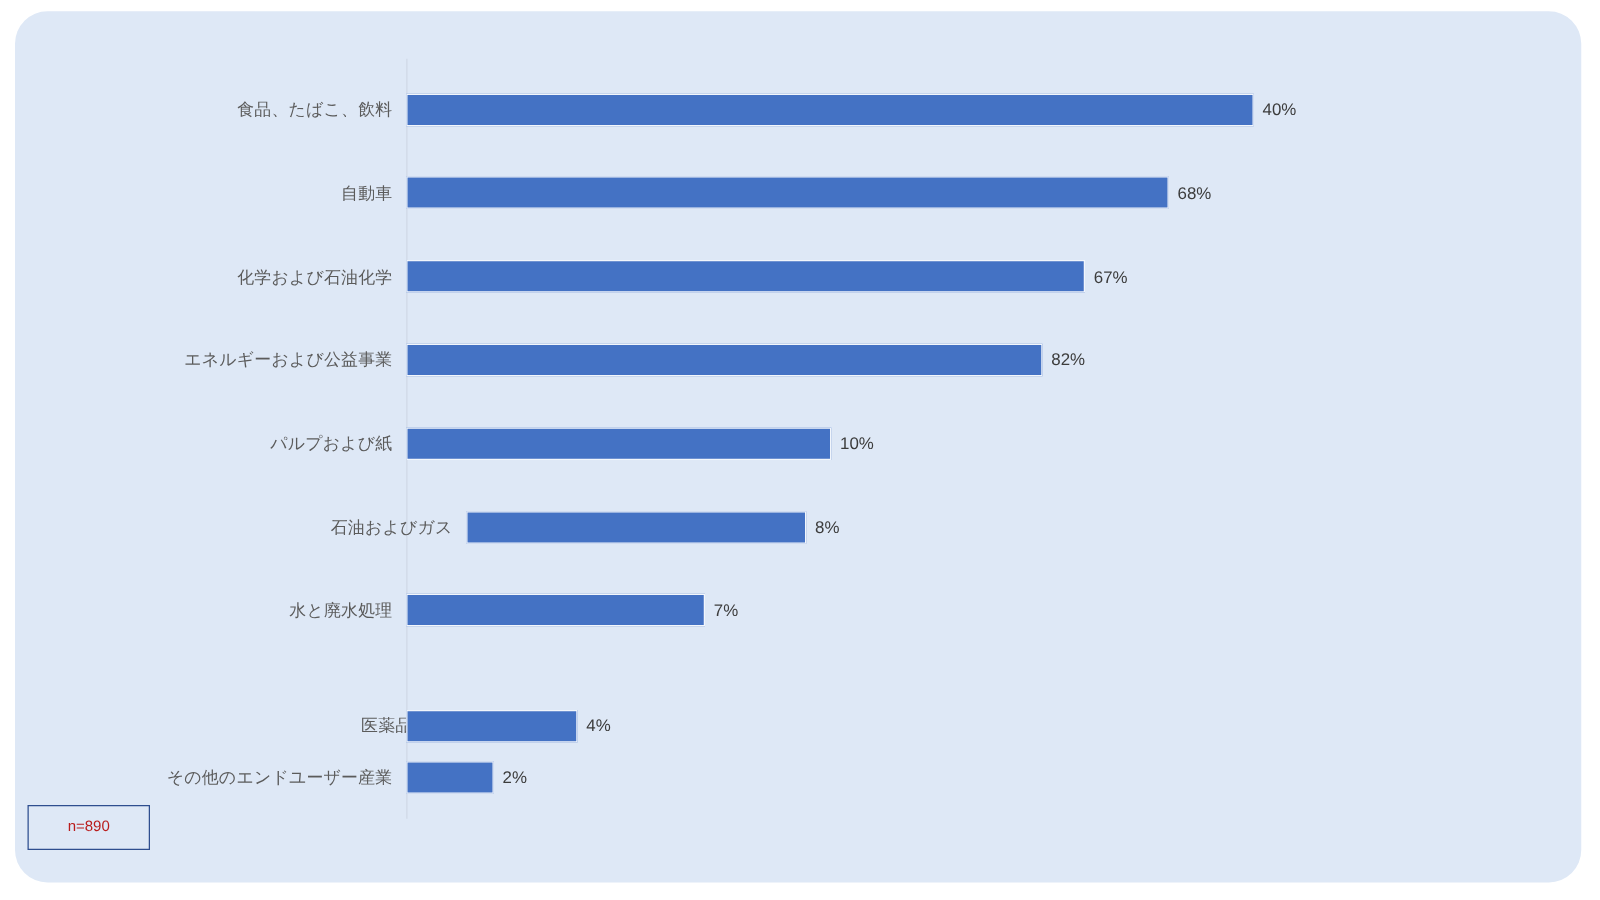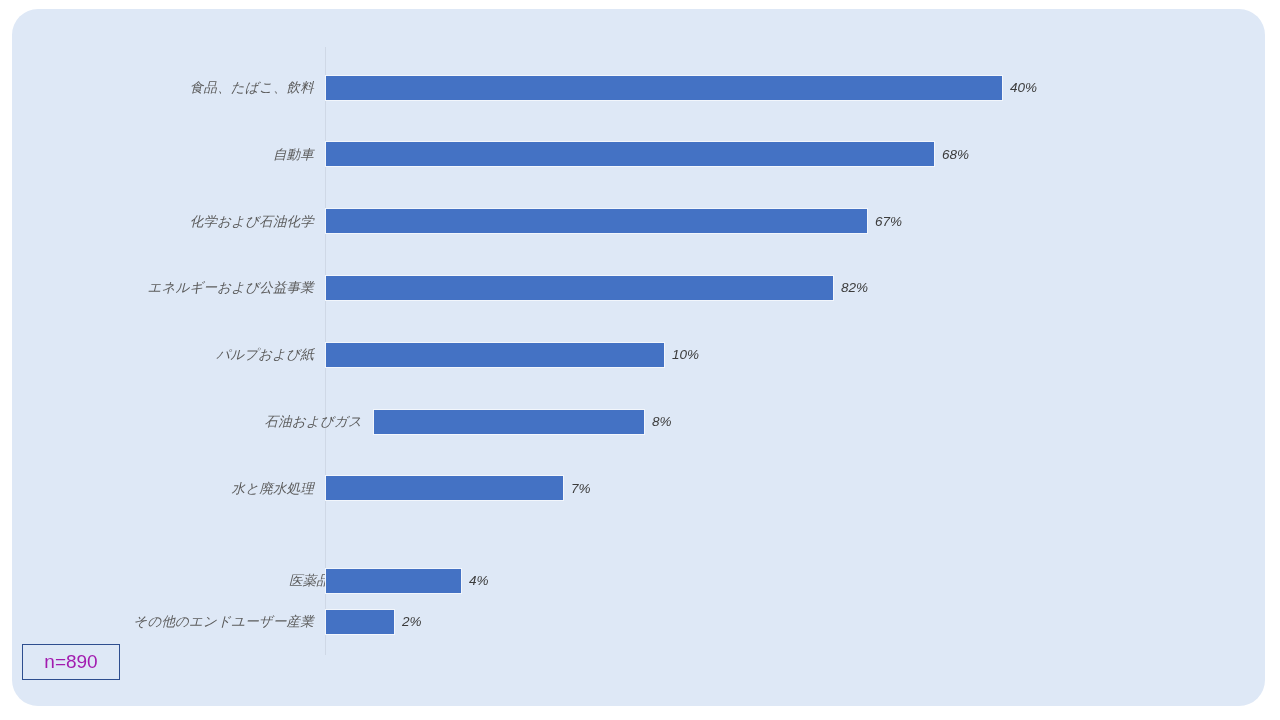--- a/index.html
+++ b/index.html
@@ -31,21 +31,20 @@
     border-radius: 26px;
   }
 
   
   #plot {
     position: absolute;
     left: 0px;
     top: 0px;
     width: 1140px;
     height: 720px;
-    font-style: italic;
   }
 
   
   #axis-line {
     position: absolute;
     left: 325px;
     top: 47px;
     width: 1px;
     height: 608px;
     background: #cfd8e6;
@@ -103,22 +102,22 @@
     width: 98px;
     height: 36px;
     background: #dee8f6;
     border: 1.6px solid #2e4e8f;
     box-sizing: border-box;
   }
   #n-box span {
     display: block;
     text-align: center;
     line-height: 33px;
-    font-size: 19px;
-    color: #a21caf;
+    font-size: 12px;
+    color: #b91c1c;
   }
 </style>
 </head>
 <body>
 
 <div id="slide">
 
   <div id="panel"></div>
 
   <div id="plot">

